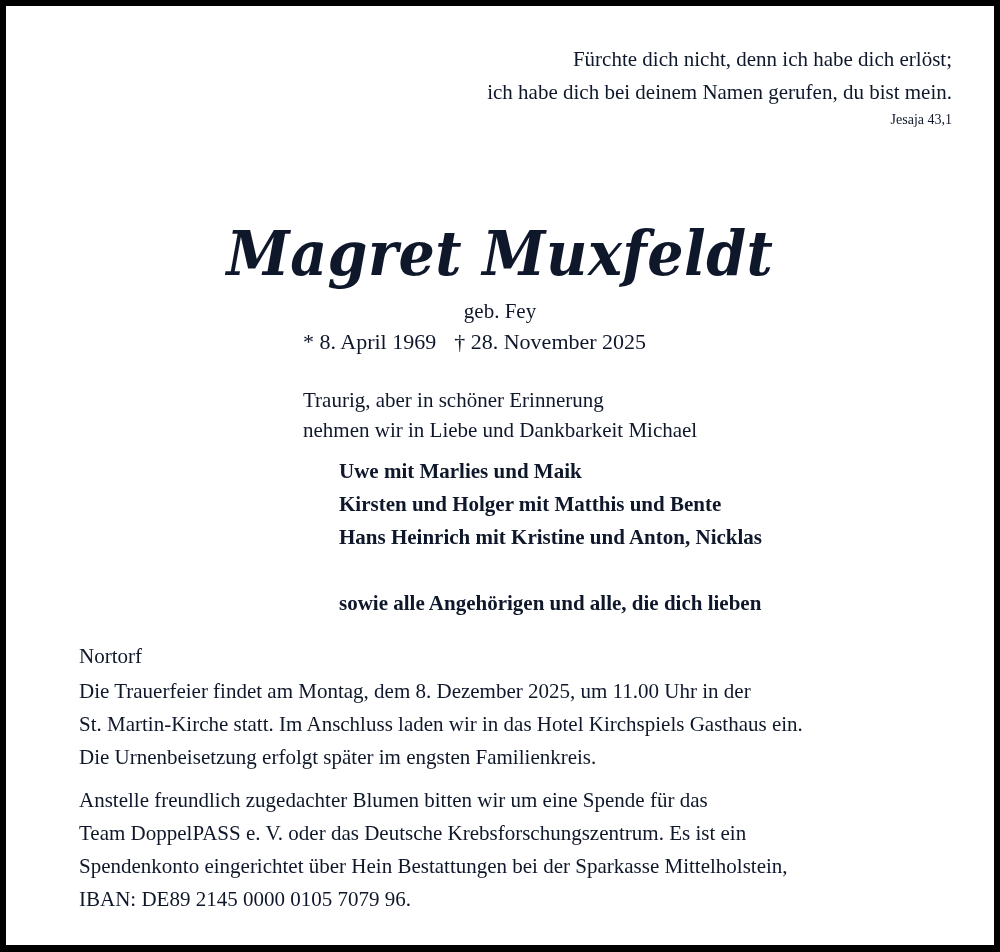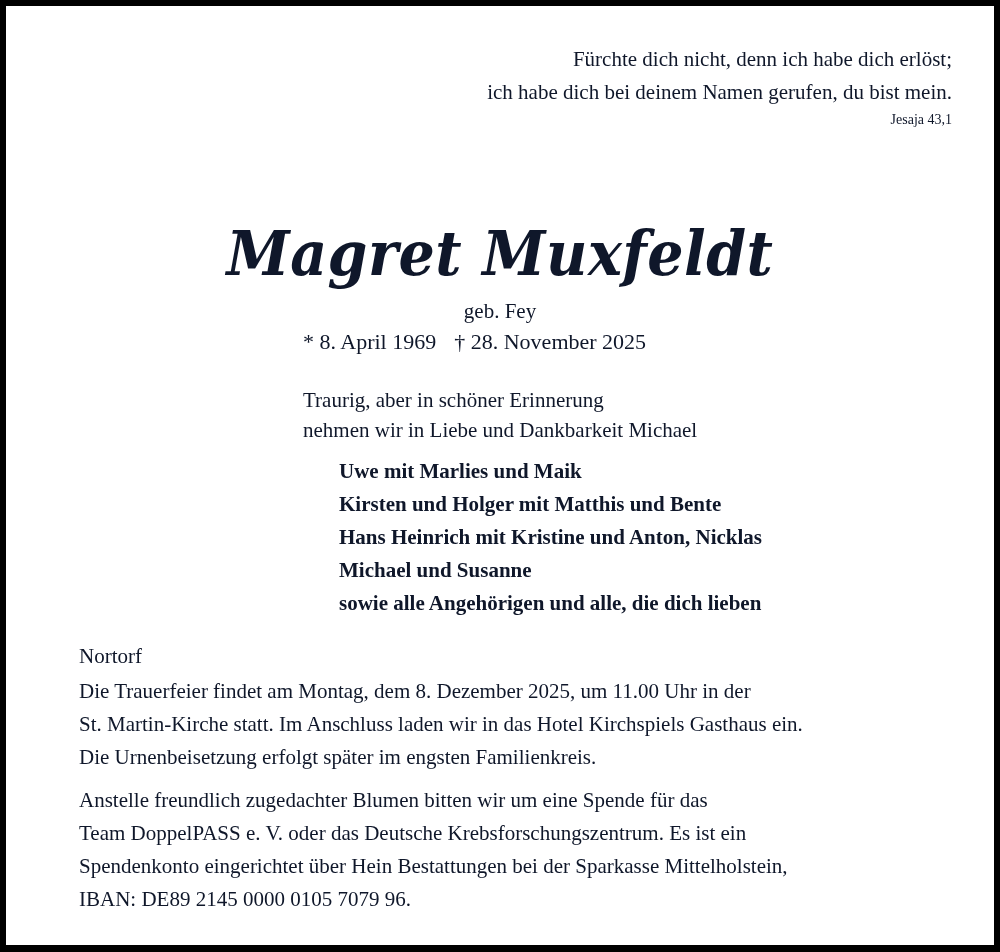--- a/index.html
+++ b/index.html
@@ -37,21 +37,20 @@
   <div class="t dates" style="top:325px">
     <span>* 8. April 1969</span><span style="display:inline-block;width:18px"></span><span>† 28. November 2025</span>
   </div>
 
   <div class="t mourn" style="top:384px">Traurig, aber in schöner Erinnerung</div>
   <div class="t mourn" style="top:414px">nehmen wir in Liebe und Dankbarkeit Michael</div>
 
   <div class="t fam" style="top:455px">Uwe mit Marlies und Maik</div>
   <div class="t fam" style="top:521px">Hans Heinrich mit Kristine und Anton, Nicklas</div>
   <div class="t fam" style="top:488px">Kirsten und Holger mit Matthis und Bente</div>
-  <div class="t fam" style="top:554px">Michael und Susanne</div>
   <div class="t fam" style="top:587px">sowie alle Angehörigen und alle, die dich lieben</div>
 
   <div class="t body" style="top:640px">Nortorf</div>
 
   <div class="t body" style="top:675px">Die Trauerfeier findet am Montag, dem 8. Dezember 2025, um 11.00 Uhr in der</div>
   <div class="t body" style="top:708px">St. Martin-Kirche statt. Im Anschluss laden wir in das Hotel Kirchspiels Gasthaus ein.</div>
   <div class="t body" style="top:741px">Die Urnenbeisetzung erfolgt später im engsten Familienkreis.</div>
 
   <div class="t body" style="top:784px">Anstelle freundlich zugedachter Blumen bitten wir um eine Spende für das</div>
   <div class="t body" style="top:817px">Team DoppelPASS e. V. oder das Deutsche Krebsforschungszentrum. Es ist ein</div>

